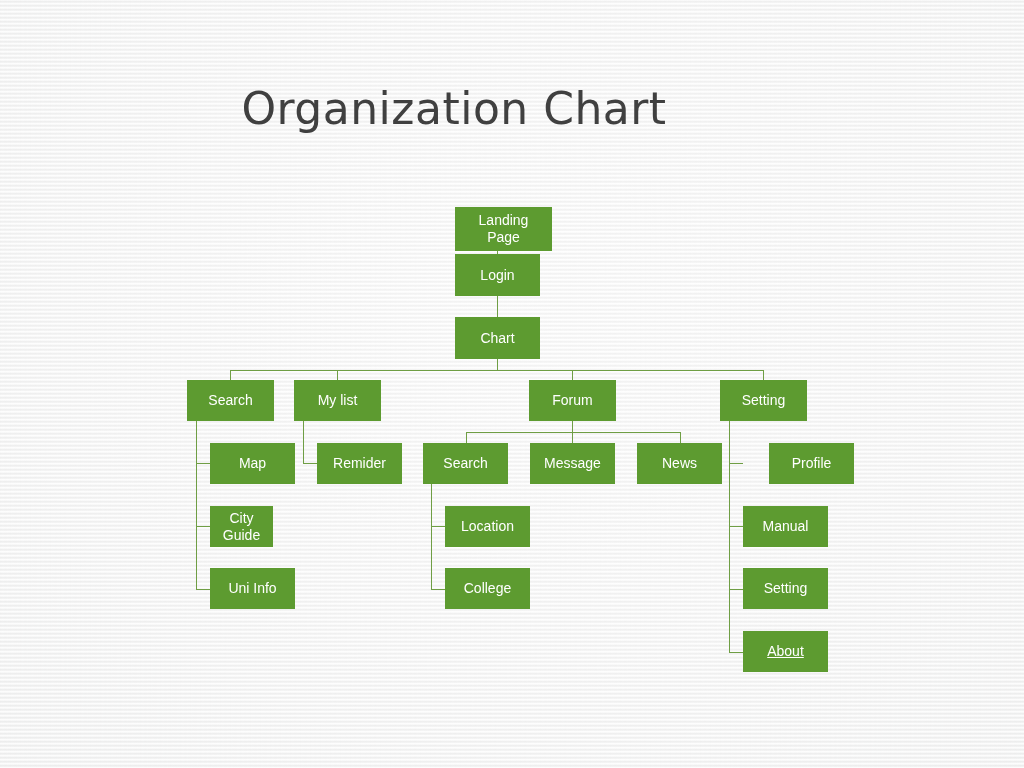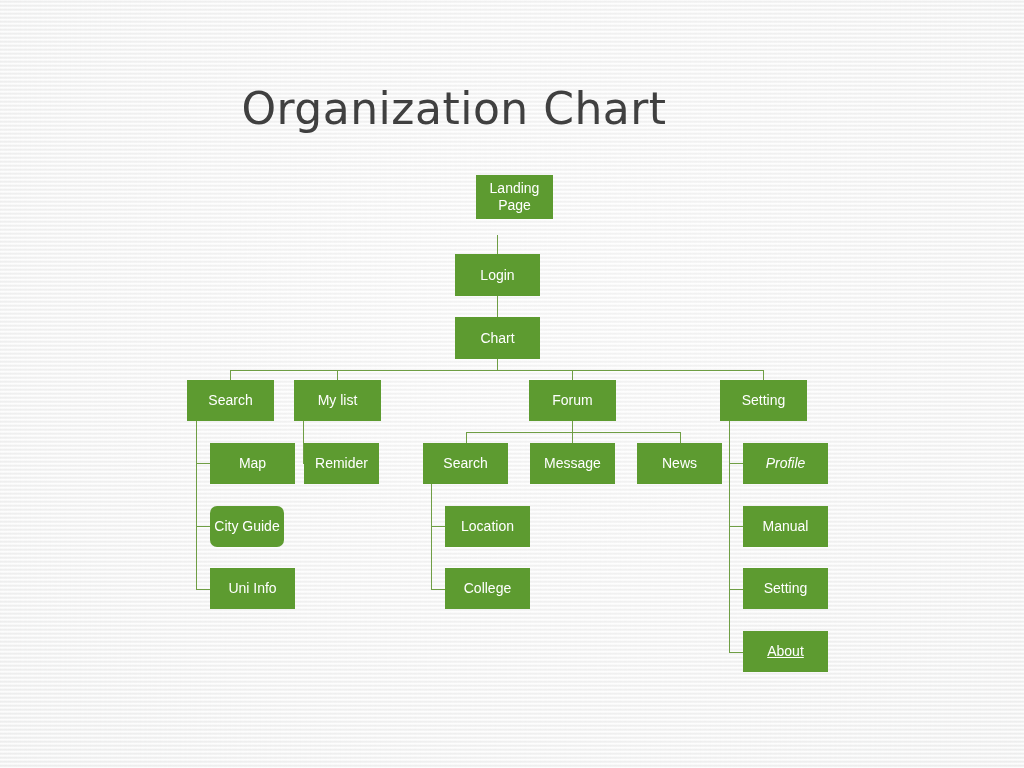--- a/index.html
+++ b/index.html
@@ -113,52 +113,52 @@
   <div class="conn h" style="left:431px; top:526px; width:14px;"></div>
   <div class="conn h" style="left:431px; top:589px; width:14px;"></div>
 
   <div class="conn v" style="left:729px; top:421px; height:231px;"></div>
   <div class="conn h" style="left:729px; top:463px; width:14px;"></div>
   <div class="conn h" style="left:729px; top:526px; width:14px;"></div>
   <div class="conn h" style="left:729px; top:589px; width:14px;"></div>
   <div class="conn h" style="left:729px; top:652px; width:14px;"></div>
 </div>
 
-<div class="node" style="left:455px; top:175px; width:77px; height:44px;margin-left:21px;">Landing
+<div class="node" style="left:455px; top:207px; width:97px; height:44px;">Landing
 Page</div>
 
 <div class="node" style="left:455px; top:254px; width:85px; height:42px;">Login</div>
 
 <div class="node" style="left:455px; top:317px; width:85px; height:42px;">Chart</div>
 
 <div class="node" style="left:187px; top:380px; width:87px; height:41px;">Search</div>
 
 <div class="node" style="left:294px; top:380px; width:87px; height:41px;">My list</div>
 
 <div class="node" style="left:529px; top:380px; width:87px; height:41px;">Forum</div>
 
 <div class="node" style="left:720px; top:380px; width:87px; height:41px;">Setting</div>
 
 <div class="node" style="left:210px; top:443px; width:85px; height:41px;">Map</div>
 
-<div class="node" style="left:210px; top:506px; width:74px; height:41px;border-radius:7px;">City Guide</div>
+<div class="node" style="left:210px; top:506px; width:63px; height:41px;">City Guide</div>
 
 <div class="node" style="left:210px; top:568px; width:85px; height:41px;">Uni Info</div>
 
-<div class="node" style="left:304px; top:443px; width:75px; height:41px;">Remider</div>
+<div class="node" style="left:317px; top:443px; width:85px; height:41px;">Remider</div>
 
 <div class="node" style="left:423px; top:443px; width:85px; height:41px;">Search</div>
 
 <div class="node" style="left:530px; top:443px; width:85px; height:41px;">Message</div>
 
 <div class="node" style="left:637px; top:443px; width:85px; height:41px;">News</div>
 
 <div class="node" style="left:445px; top:506px; width:85px; height:41px;">Location</div>
 
 <div class="node" style="left:445px; top:568px; width:85px; height:41px;">College</div>
 
-<div class="node" style="left:743px; top:443px; width:85px; height:41px;font-style:italic;">Profile</div>
+<div class="node" style="left:769px; top:443px; width:85px; height:41px;">Profile</div>
 
 <div class="node" style="left:743px; top:506px; width:85px; height:41px;">Manual</div>
 
 <div class="node" style="left:743px; top:568px; width:85px; height:41px;">Setting</div>
 
 <div class="node" style="left:743px; top:631px; width:85px; height:41px;text-decoration:underline;">About</div>
 
 </body></html>

